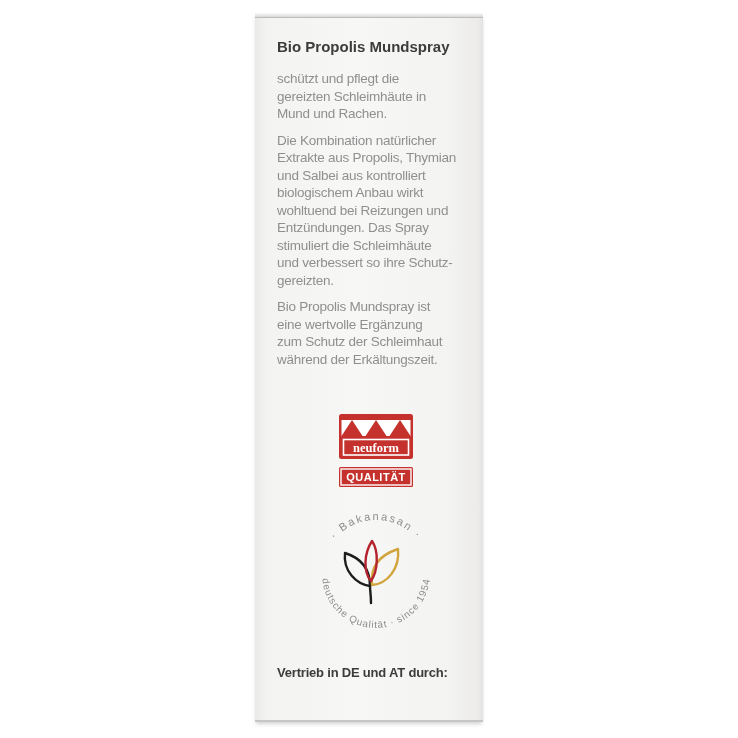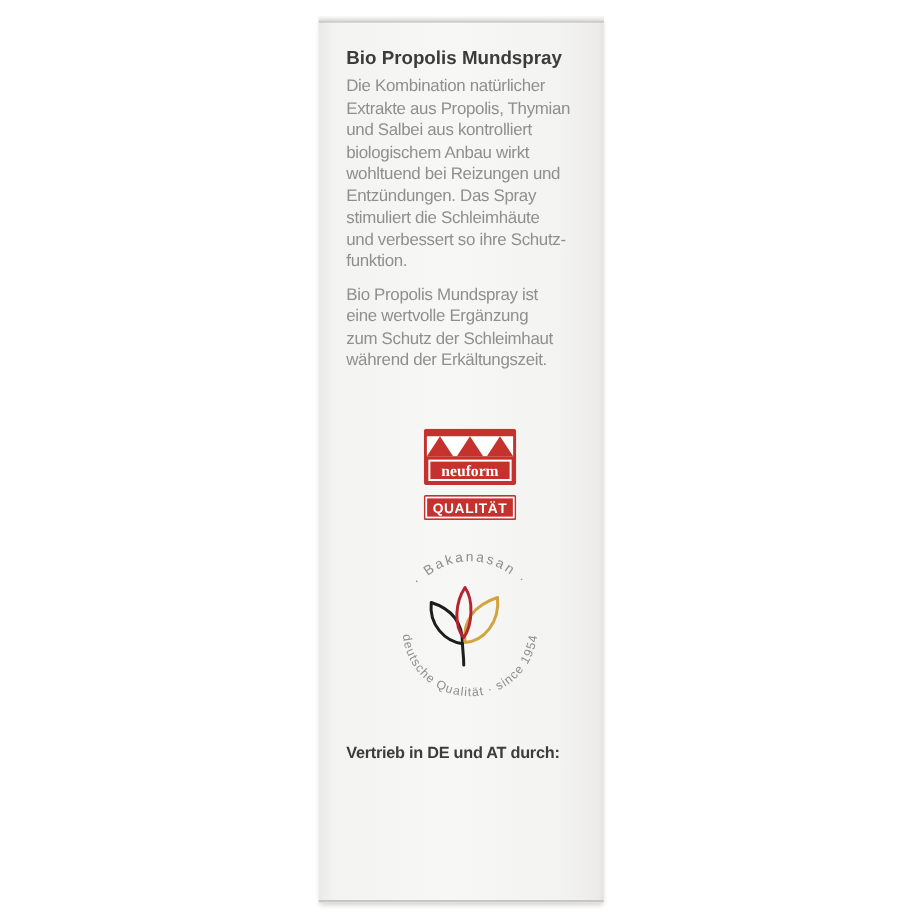--- a/index.html
+++ b/index.html
@@ -18,21 +18,21 @@
     position:absolute;left:0;top:0;width:100%;height:4px;
     background:linear-gradient(to bottom,#fbfbfb,#d8d8d7);
     border-bottom:1px solid #bfbebd;
   }
   .content{
     position:absolute;left:0;top:0;width:100%;height:100%;
     padding:24px 8px 0 22px;box-sizing:border-box;
   }
   .heading{
     font-size:15px;font-weight:bold;color:#3c3c3c;line-height:20px;
-    margin:0 0 3px 0;white-space:pre;
+    margin:0 0 13px 0;white-space:pre;
   }
   .para{
     font-size:13.5px;color:#8f8f8f;line-height:17.5px;letter-spacing:-0.25px;
     margin:0 0 9px 0;white-space:pre;
   }
   .neuform{display:block;margin:46px auto 0 auto;width:74px;height:73px;}
   .badge{display:block;margin:17px auto 0 auto;width:140px;height:140px;}
   .distributor{margin-top:20px;}
   .dist-heading{
     font-size:13px;font-weight:bold;color:#3c3c3c;line-height:18px;
@@ -47,29 +47,32 @@
   .qualitaet-word{font-family:"Liberation Sans", sans-serif;font-weight:bold;font-size:11px;letter-spacing:0.5px;fill:#ffffff;}
 </style>
 </head>
 <body>
 
 <div class="box">
   <div class="box-top-edge"></div>
   <div class="content">
 
     <div class="heading">Bio Propolis Mundspray</div>
+    <div class="para">schützt und pflegt die
+gereizten Schleimhäute in
+Mund und Rachen.</div>
     <div class="para">Die Kombination natürlicher
 Extrakte aus Propolis, Thymian
 und Salbei aus kontrolliert
 biologischem Anbau wirkt
 wohltuend bei Reizungen und
 Entzündungen. Das Spray
 stimuliert die Schleimhäute
 und verbessert so ihre Schutz-
-funktion.</div>
+gereizten.</div>
     <div class="para">Bio Propolis Mundspray ist
 eine wertvolle Ergänzung
 zum Schutz der Schleimhaut
 während der Erkältungszeit.</div>
 
     <svg class="neuform" viewBox="0 0 74 73">
       <g>
         <rect x="0" y="0" width="74" height="45" rx="2.5" fill="#c5312d"></rect>
         <rect x="2.5" y="6" width="69" height="16" fill="#ffffff"></rect>
         <path d="M2.5,22 L13,6 L23.5,22 Z" fill="#c5312d"></path>

